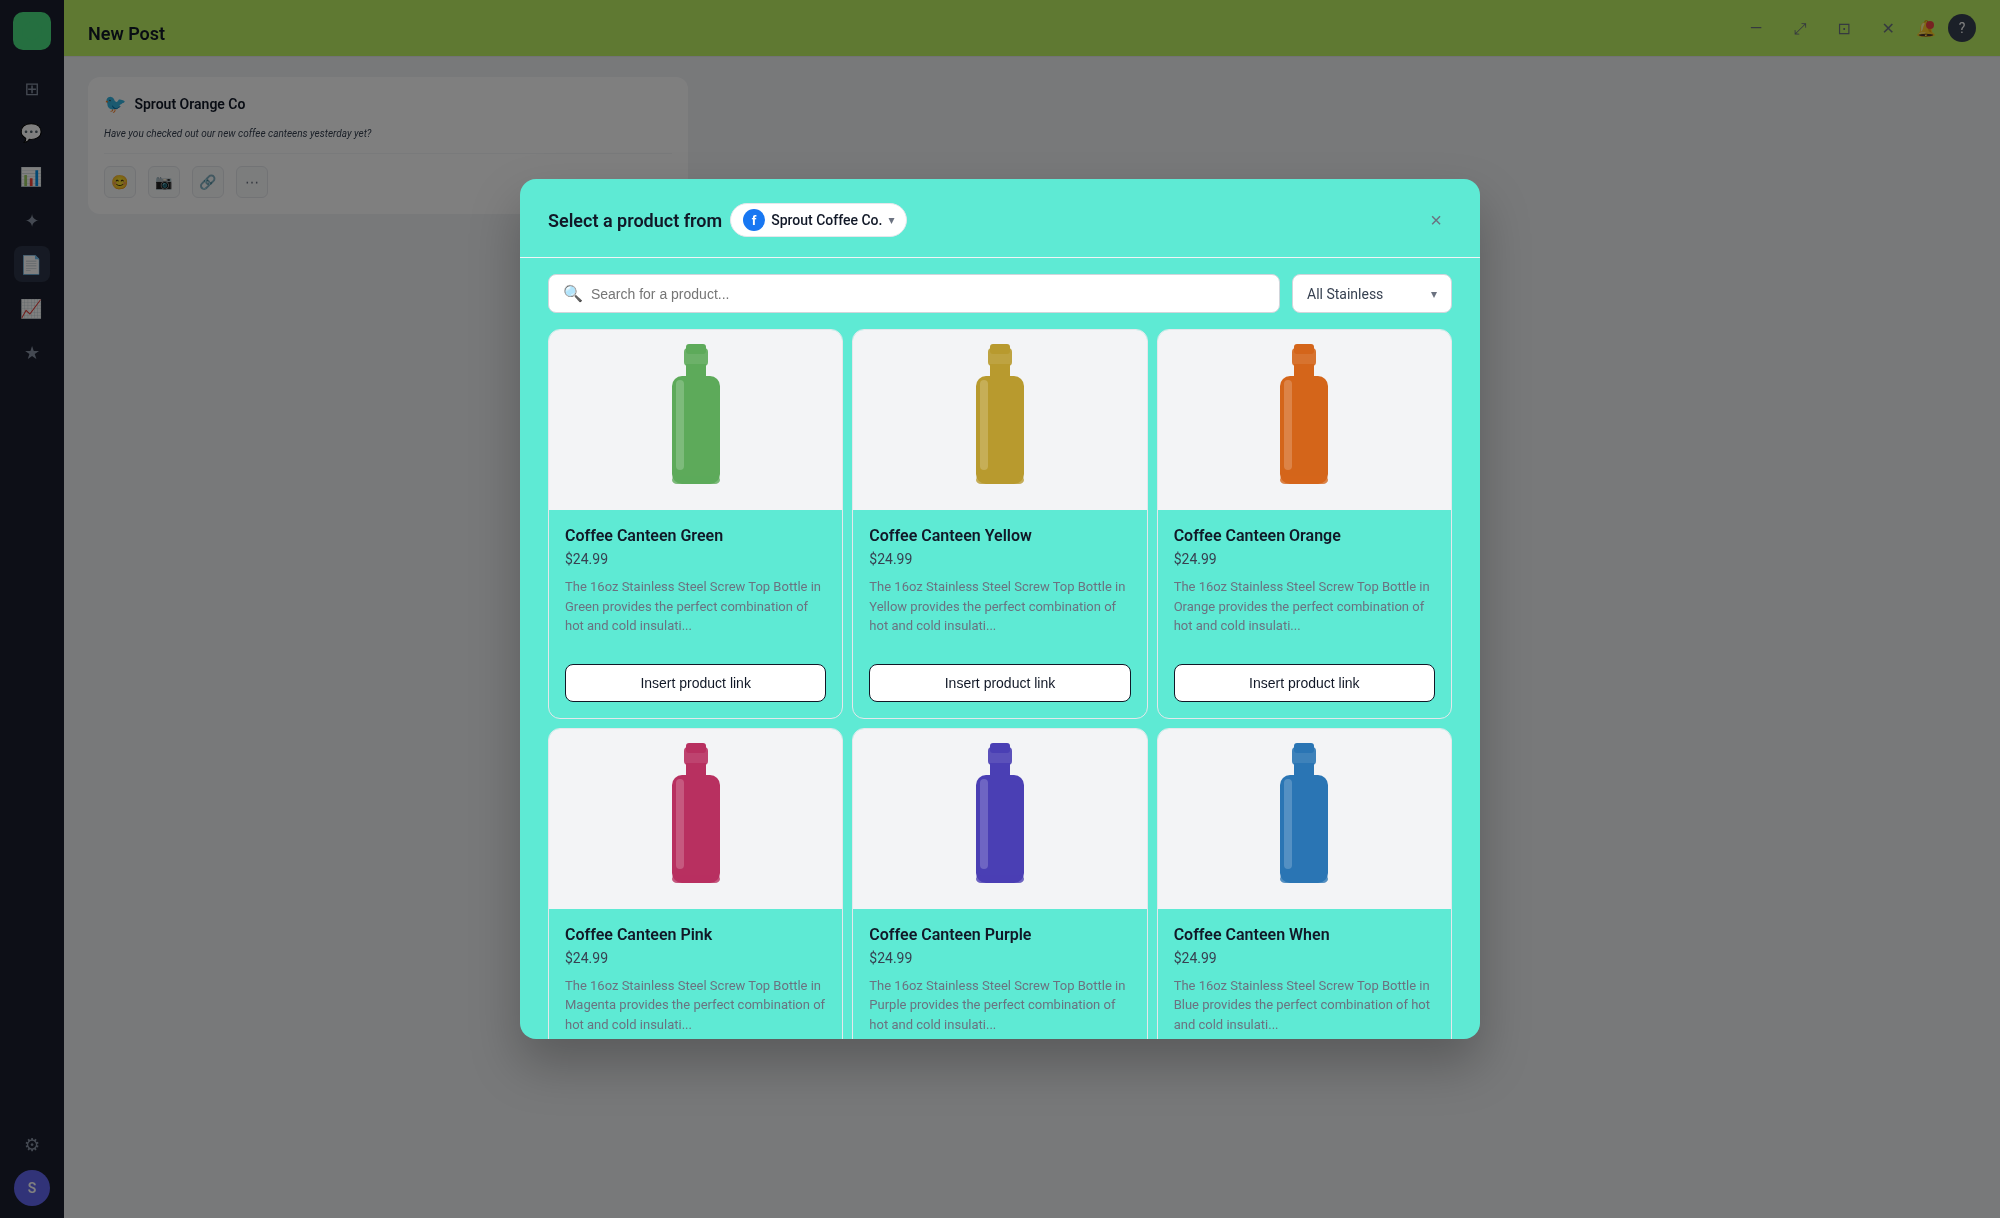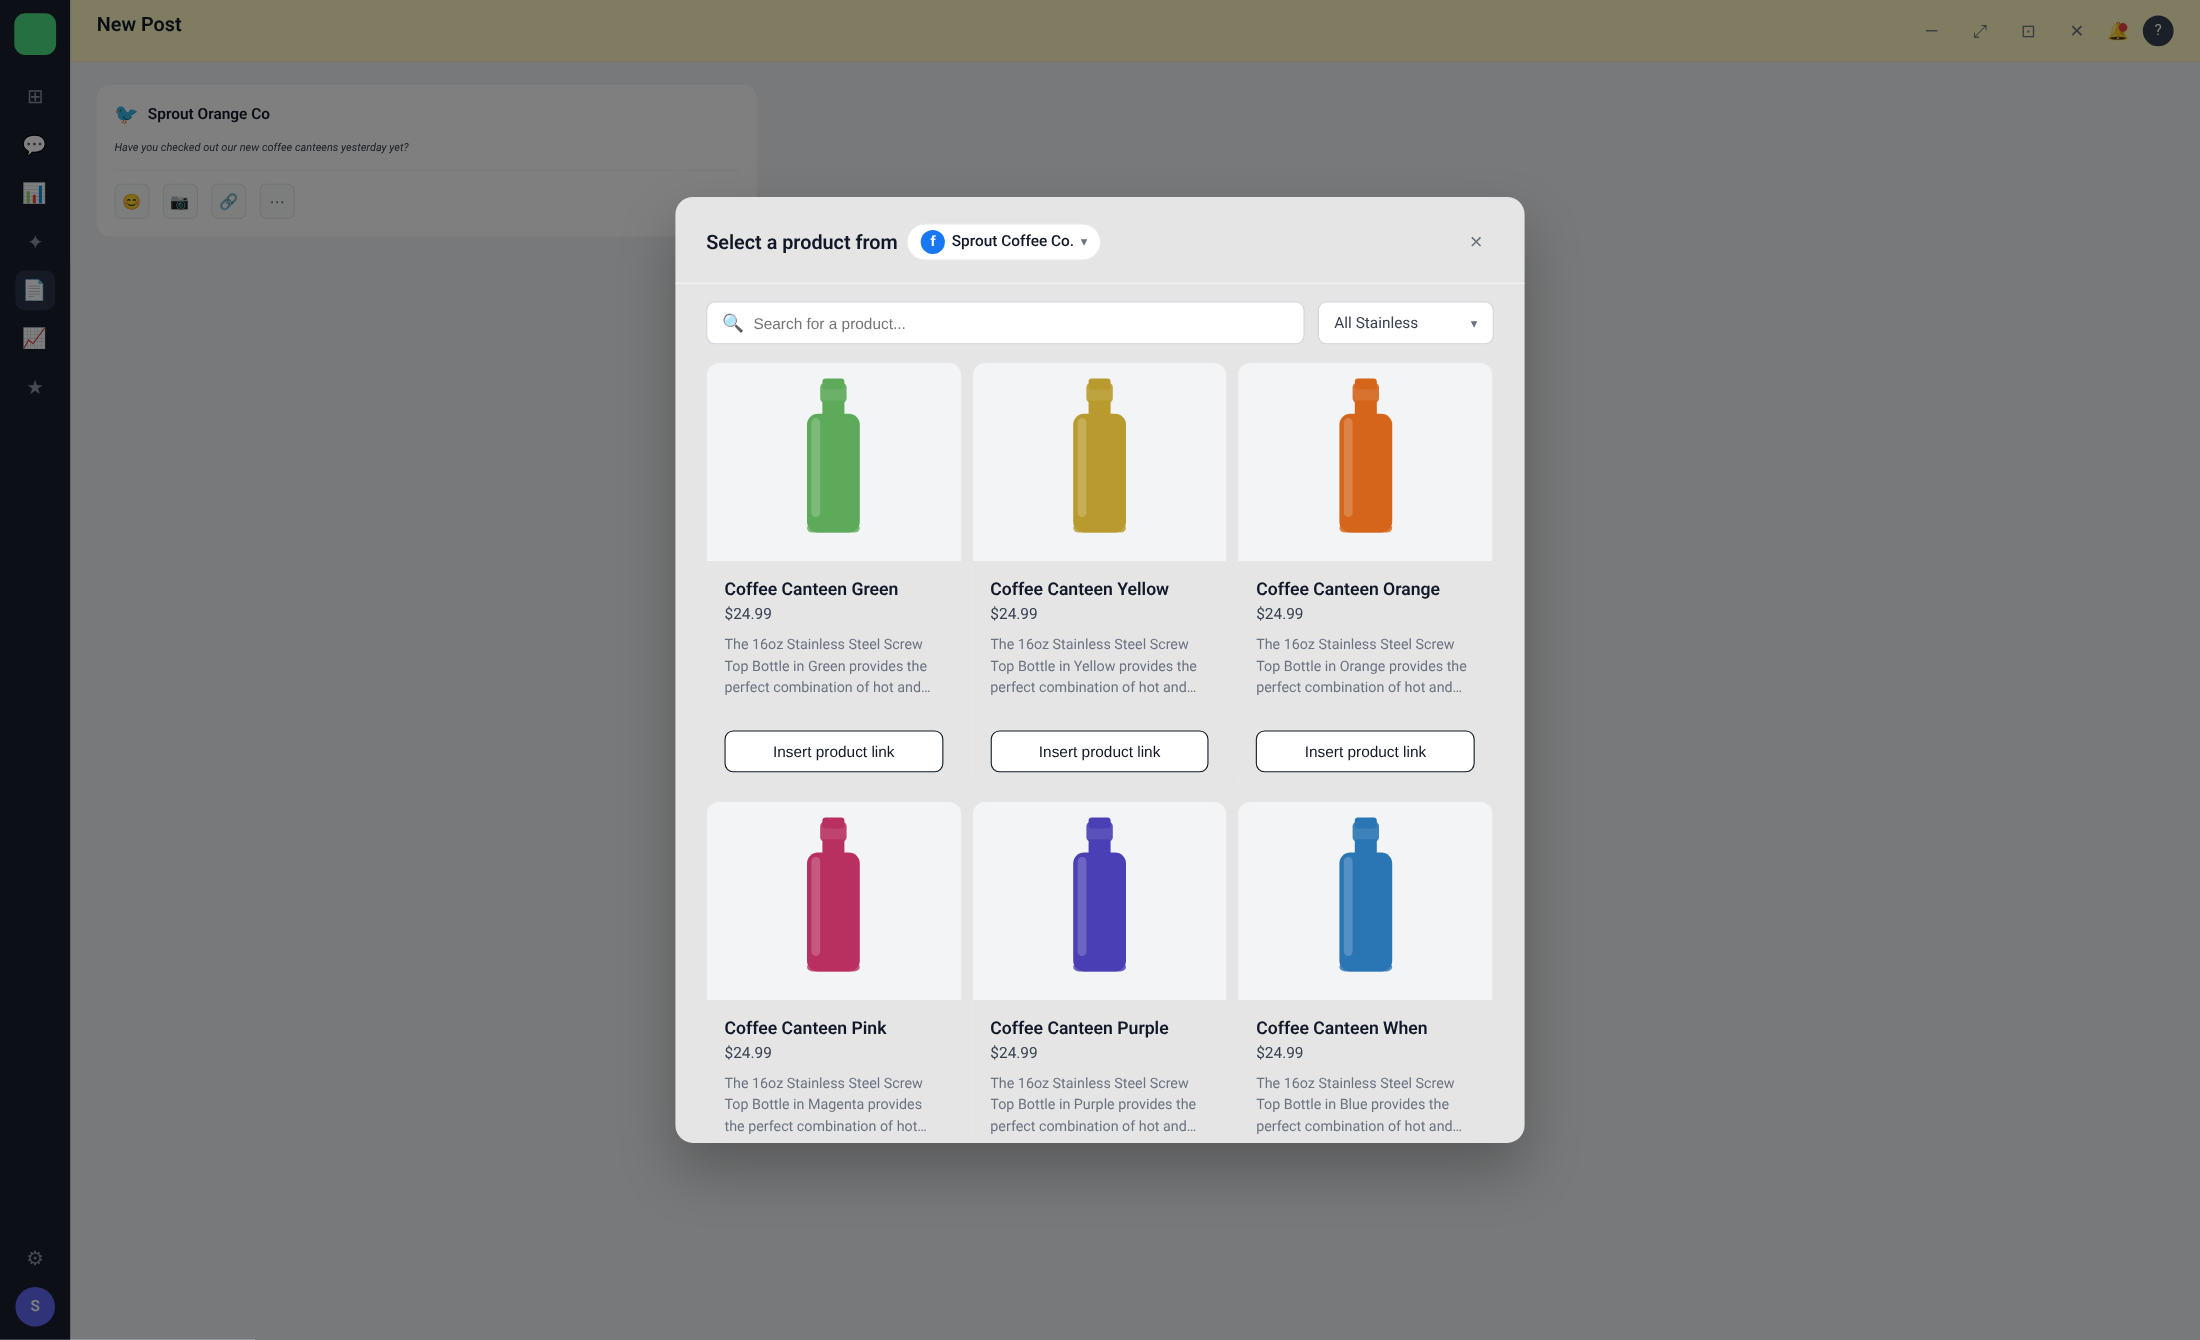--- a/index.html
+++ b/index.html
@@ -66,25 +66,25 @@
 
     .main-content {
       flex: 1;
       display: flex;
       flex-direction: column;
       background: #f0f2f5;
       overflow: hidden;
     }
 
     .top-bar {
-      background: #fef9c3;
+      background: #bef264;
       padding: 12px 24px;
       border-bottom: 1px solid #e5e7eb;
       display: flex;
-      align-items: flex-start;
+      align-items: flex-end;
       gap: 12px;
       min-height: 56px;
     }
 
     .top-bar-title {
       font-size: 18px;
       font-weight: 600;
       color: #111827;
     }
 
@@ -173,23 +173,23 @@
       inset: 0;
       background: rgba(0,0,0,0.5);
       display: flex;
       align-items: center;
       justify-content: center;
       z-index: 100;
     }
 
     
     .modal {
-      background: #e5e5e5;
+      background: #5eead4;
       border-radius: 16px;
-      width: 772px;
+      width: 960px;
       max-height: 860px;
       overflow: hidden;
       display: flex;
       flex-direction: column;
       box-shadow: 0 25px 50px rgba(0,0,0,0.25);
     }
 
     .modal-header {
       padding: 24px 28px 20px;
       display: flex;

